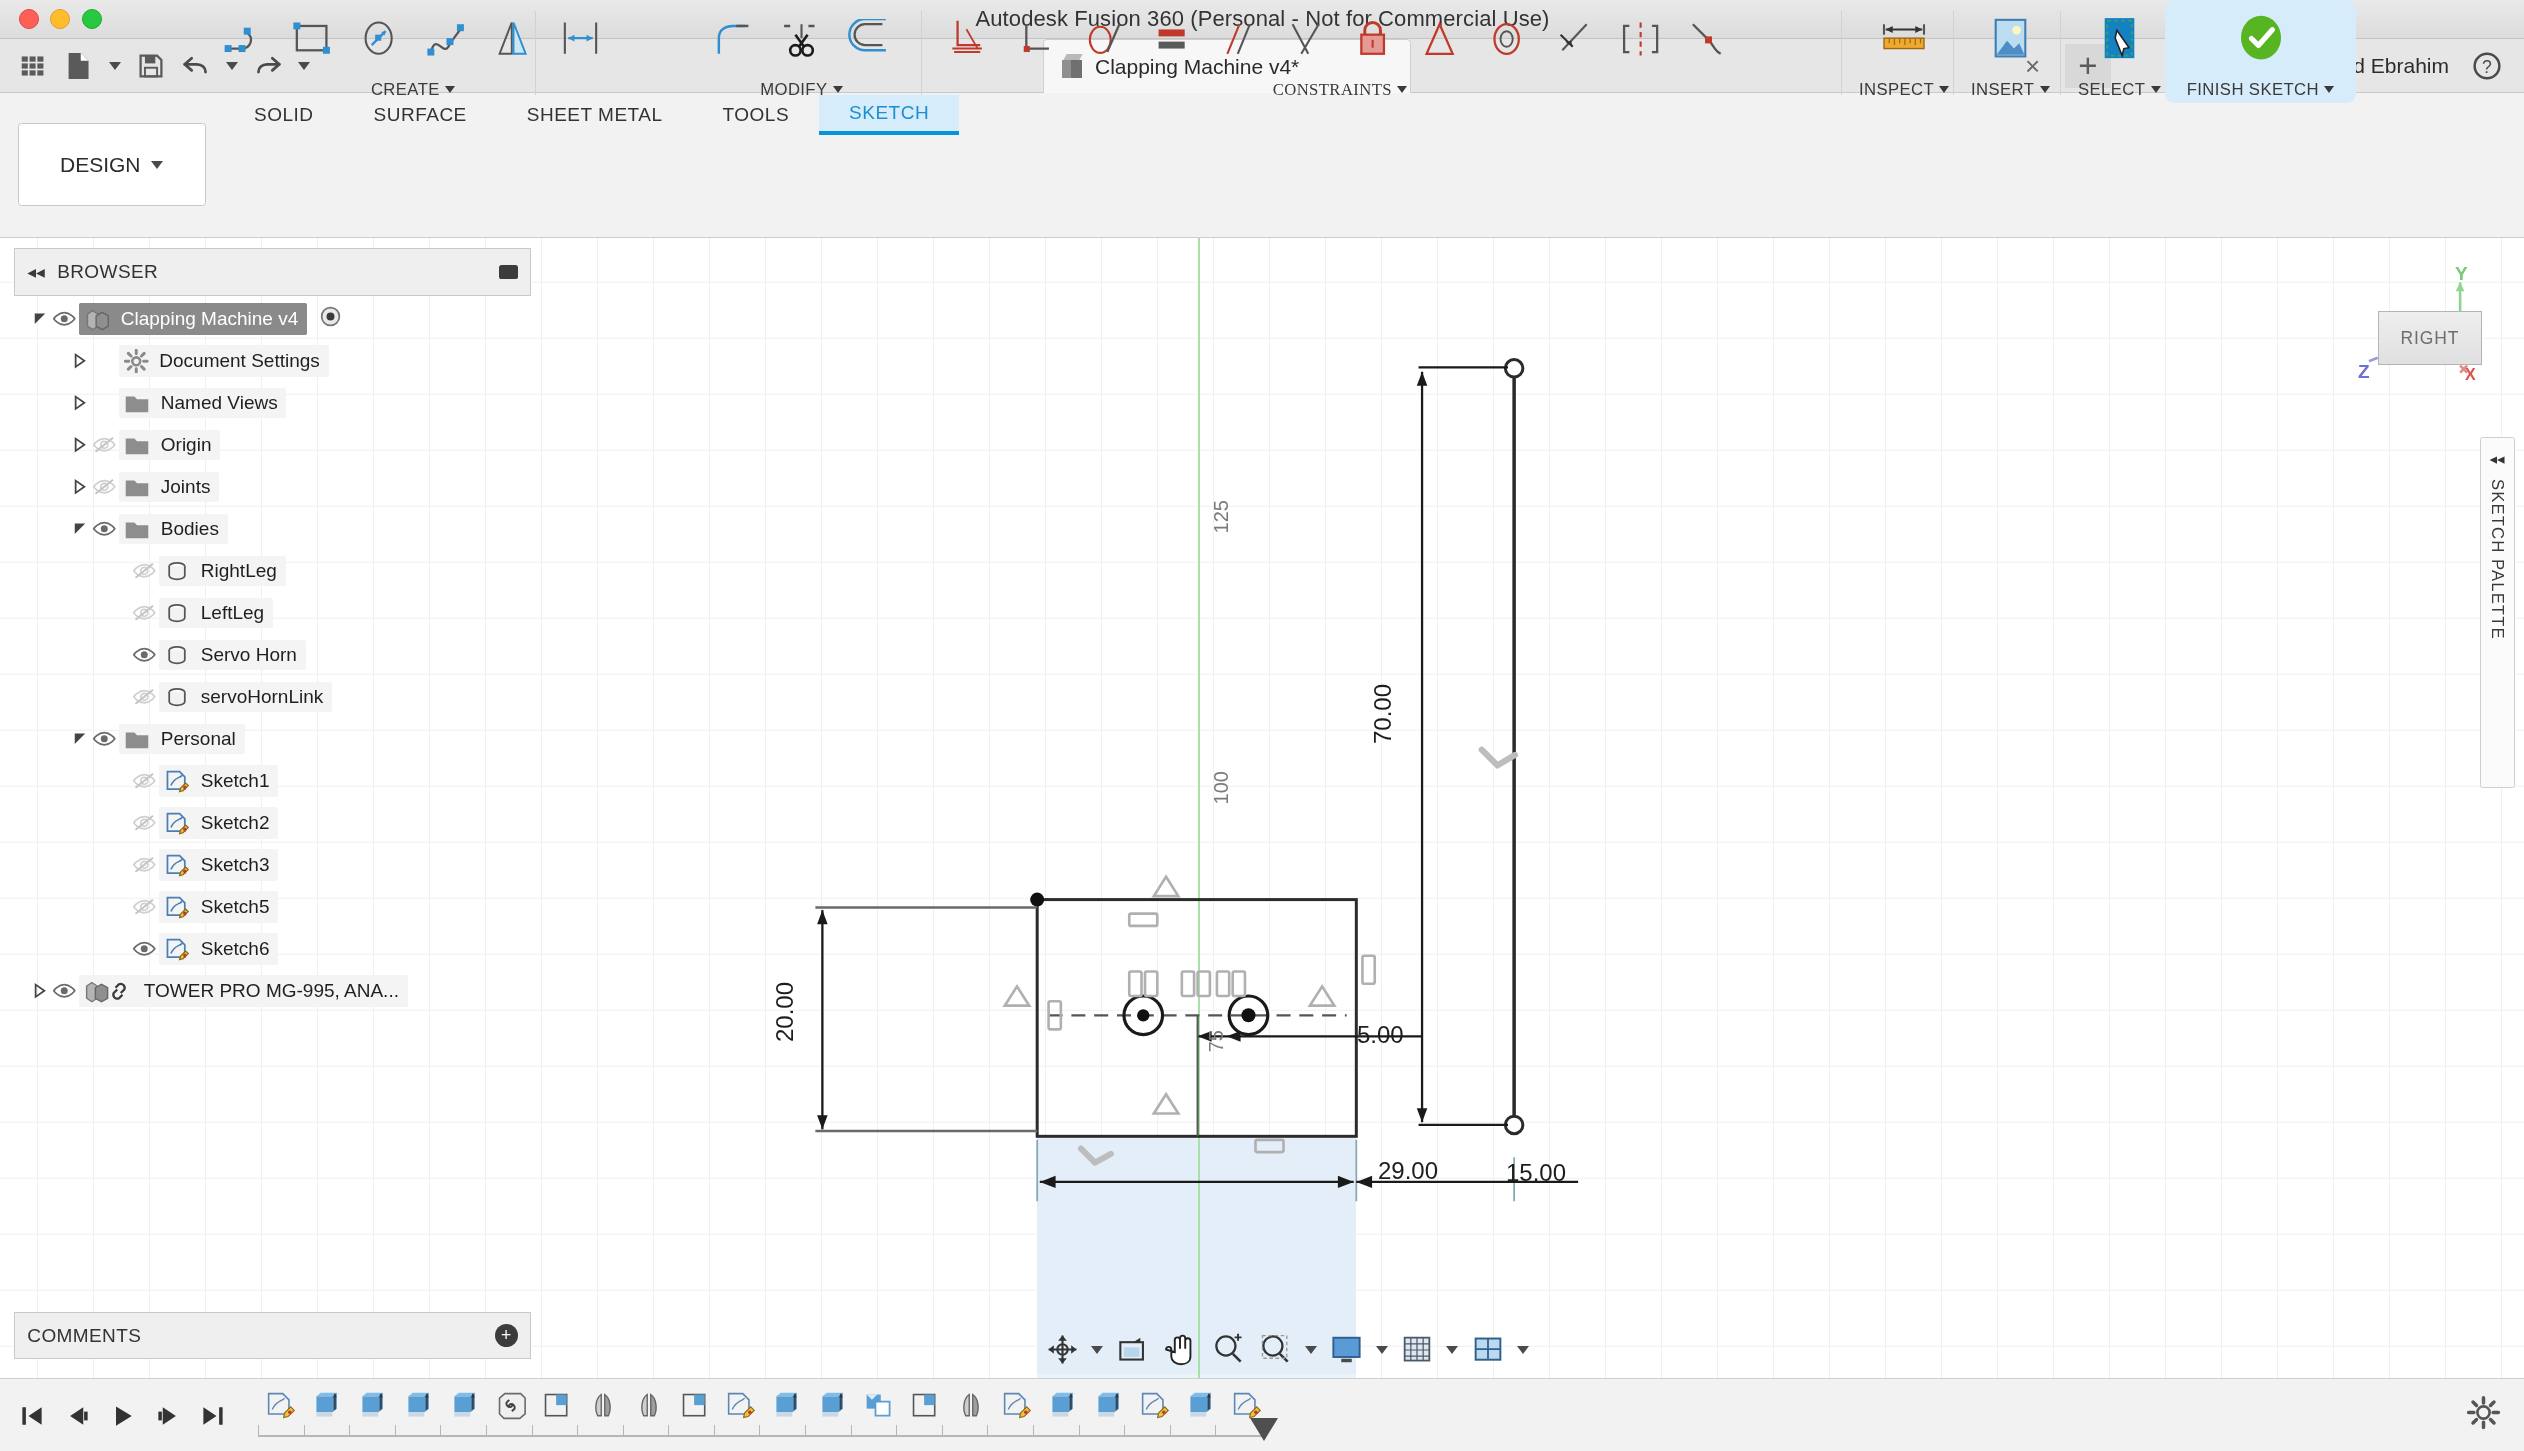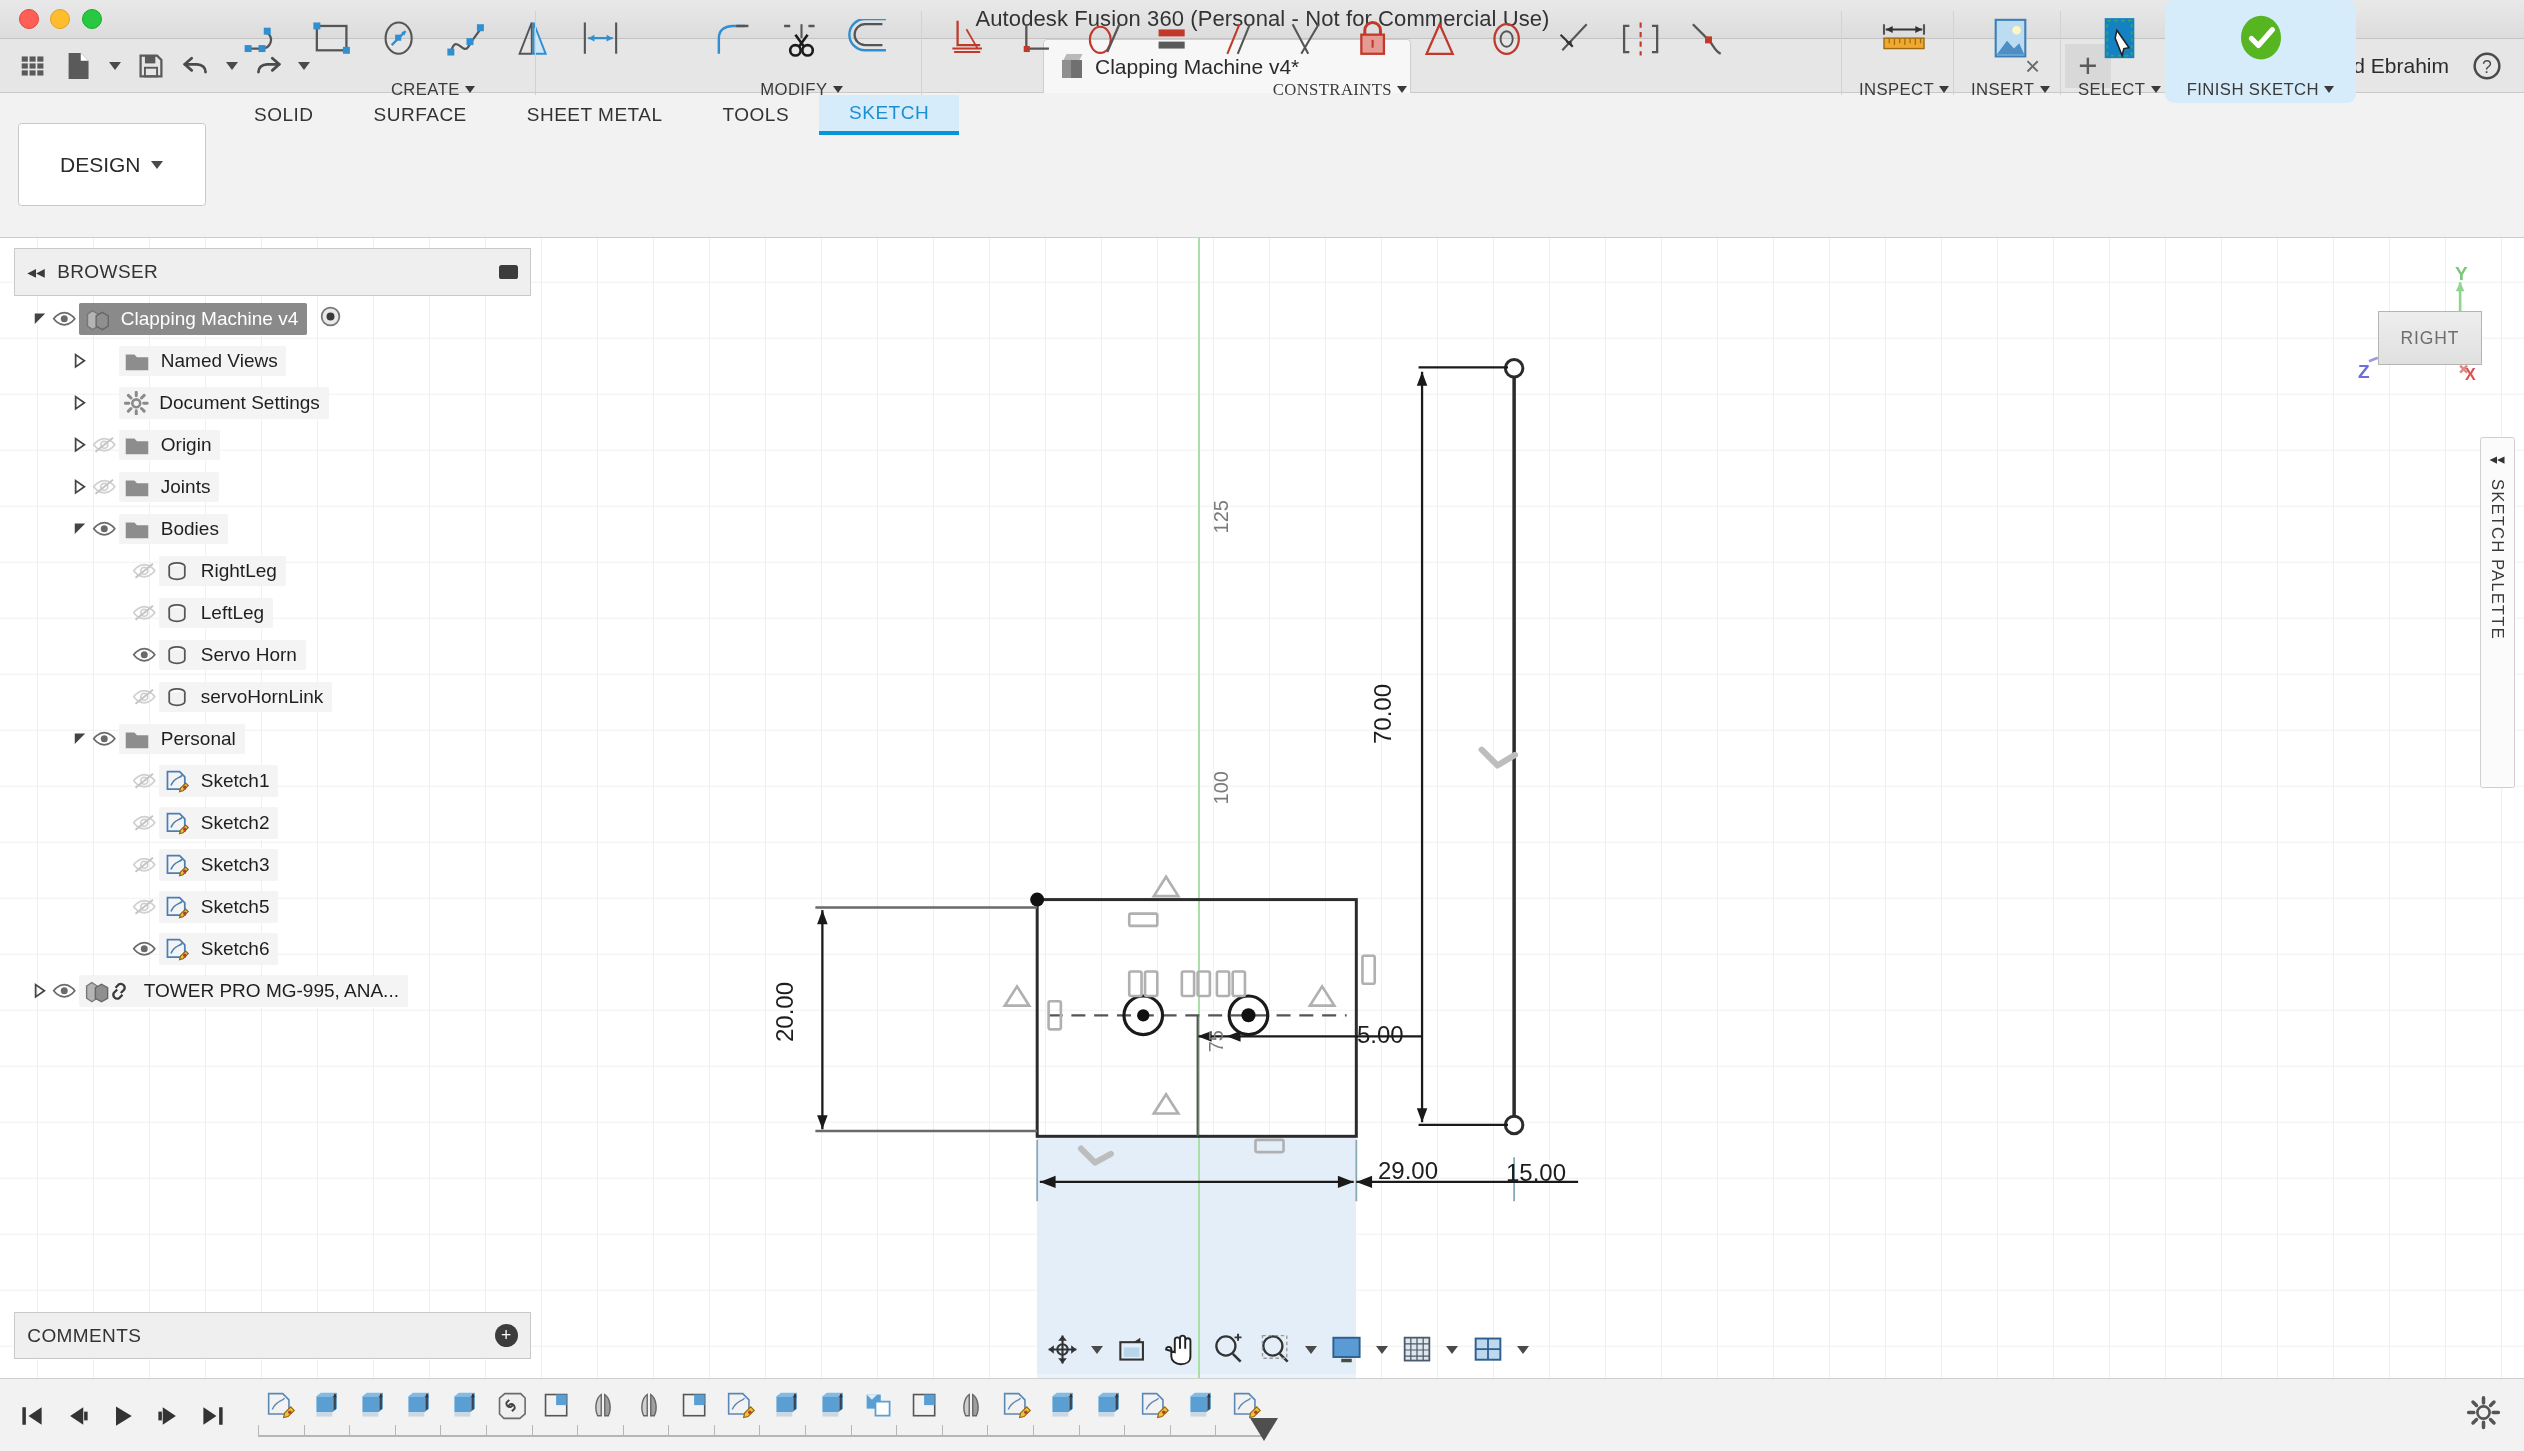--- a/index.html
+++ b/index.html
@@ -258,21 +258,21 @@
   <div class="rtab active">SKETCH</div>
 </div>
 
 <div class="ribbon"></div>
 
 <div class="design-btn">
   <span>DESIGN</span>
   <span class="caret"></span>
 </div>
 
-<div class="panel" style="left:232px;">
+<div class="panel" style="left:212px;">
   <div class="panel-row">
     <div class="tool">
       <svg width="49" height="40" viewBox="0 0 56 46">
           <path d="M8 34h16c10 0 14-12 6-18" fill="none" stroke="#555" stroke-width="2.6"></path>
       <rect x="4" y="30" width="8" height="8" fill="#2f8fd0"></rect>
           <rect x="20" y="30" width="8" height="8" fill="#2f8fd0"></rect>
           <rect x="26" y="10" width="8" height="8" fill="#2f8fd0"></rect>
         </svg>
     </div>
     <div class="tool">
@@ -636,45 +636,45 @@
     <div class="trow">
       <span style="width:56px"></span>
       <span class="tri">
         <svg width="16" height="17.5" viewBox="0 0 18 20">
           <path d="M4 3l10 7-10 7z" fill="none" stroke="#444" stroke-width="2"></path>
         </svg>
       </span>
       <span class="eye"></span>
       <span class="tlabel-wrap">
         <span style="display:flex;align-items:center;">
-          <svg width="26" height="23" viewBox="0 0 30 26">
-            <path d="M2 5h10l3 3h13v15H2z" fill="#8d8d8d"></path>
-          </svg>
-        </span>
-        <span>Named Views</span>
-      </span>
-    </div>
-    <div class="trow">
-      <span style="width:56px"></span>
-      <span class="tri">
-        <svg width="16" height="17.5" viewBox="0 0 18 20">
-          <path d="M4 3l10 7-10 7z" fill="none" stroke="#444" stroke-width="2"></path>
-        </svg>
-      </span>
-      <span class="eye"></span>
-      <span class="tlabel-wrap">
-        <span style="display:flex;align-items:center;">
           <svg width="24.5" height="24.5" viewBox="0 0 28 28">
             <circle cx="14" cy="14" r="4.5" fill="none" stroke="#8a8a8a" stroke-width="3"></circle>
             <g stroke="#8a8a8a" stroke-width="3.4" stroke-linecap="round">
               <path d="M14 1.5v4M14 22.5v4M1.5 14h4M22.5 14h4M5 5l3 3M20 20l3 3M23 5l-3 3M8 20l-3 3"></path>
             </g>
           </svg>
         </span>
         <span>Document Settings</span>
+      </span>
+    </div>
+    <div class="trow">
+      <span style="width:56px"></span>
+      <span class="tri">
+        <svg width="16" height="17.5" viewBox="0 0 18 20">
+          <path d="M4 3l10 7-10 7z" fill="none" stroke="#444" stroke-width="2"></path>
+        </svg>
+      </span>
+      <span class="eye"></span>
+      <span class="tlabel-wrap">
+        <span style="display:flex;align-items:center;">
+          <svg width="26" height="23" viewBox="0 0 30 26">
+            <path d="M2 5h10l3 3h13v15H2z" fill="#8d8d8d"></path>
+          </svg>
+        </span>
+        <span>Named Views</span>
       </span>
     </div>
     <div class="trow">
       <span style="width:56px"></span>
       <span class="tri">
         <svg width="16" height="17.5" viewBox="0 0 18 20">
           <path d="M4 3l10 7-10 7z" fill="none" stroke="#444" stroke-width="2"></path>
         </svg>
       </span>
       <span class="eye">

